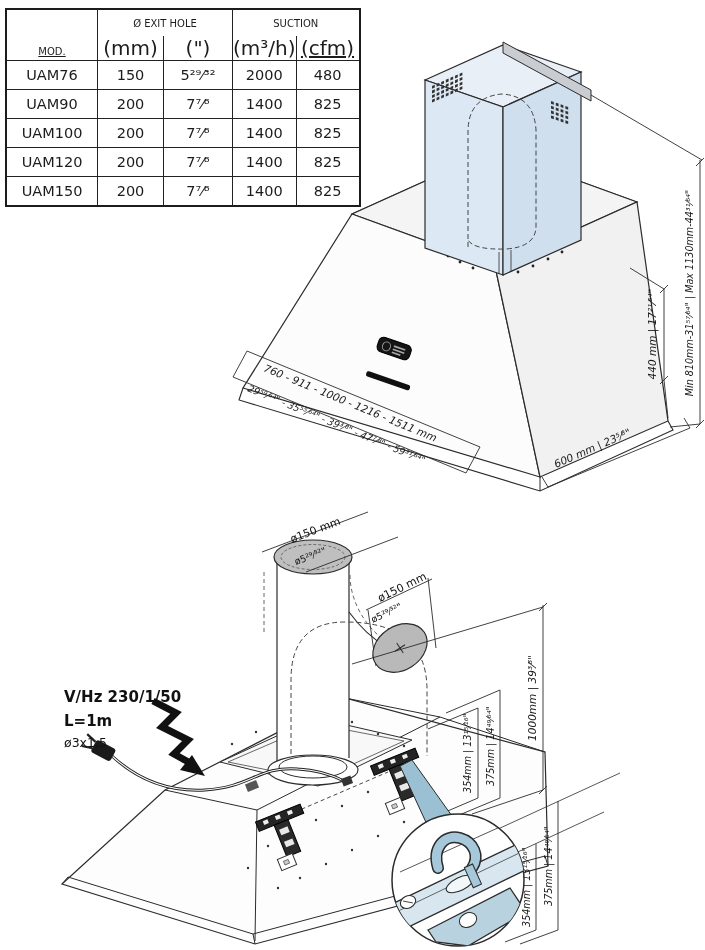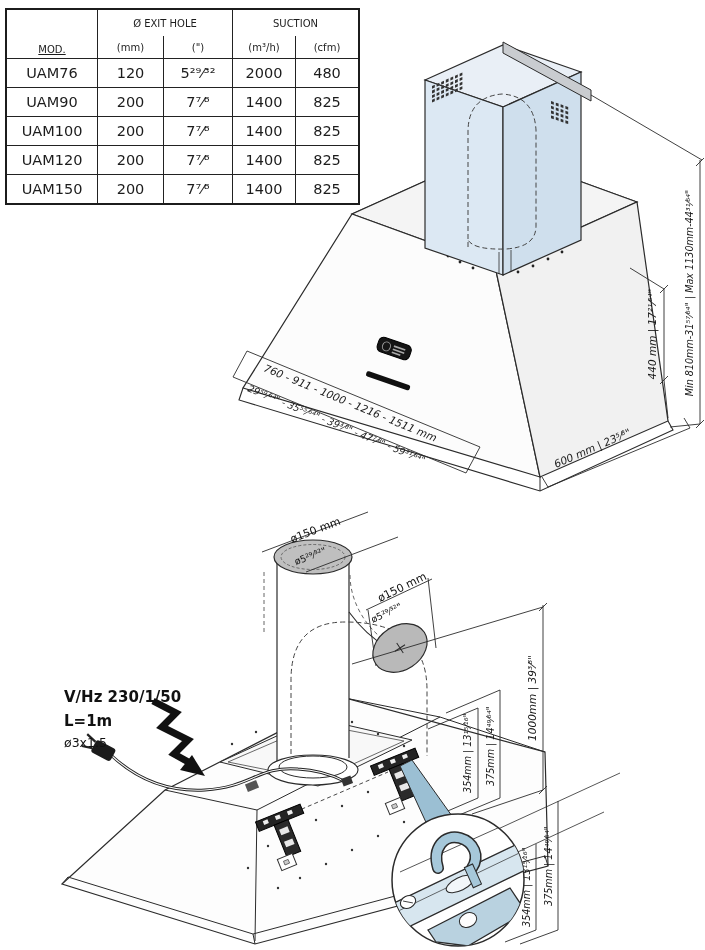--- a/index.html
+++ b/index.html
@@ -4,23 +4,23 @@
 <style>
   html,body{margin:0;padding:0;background:#fff;}
   #page{position:relative;width:705px;height:950px;background:#fff;overflow:hidden;
         font-family:"DejaVu Sans",sans-serif;color:#1a1a1a;}
   
   #spec{position:absolute;left:5px;top:8px;border-collapse:collapse;
         font-size:14.5px;color:#1c1c1c;background:#fff;}
   #spec th,#spec td{border:1.4px solid #222;text-align:center;font-weight:400;padding:0;}
   #spec{border:2.2px solid #1c1c1c;}
   #spec .c-mod{width:90px;} #spec .c-mm{width:65px;} #spec .c-in{width:68px;}
-  #spec .c-m3{width:62px;} #spec .c-cfm{width:62px;}
+  #spec .c-m3{width:62px;} #spec .c-cfm{width:62px;text-decoration:underline;}
   #spec tr.h1 th{height:26px;border-bottom:none;font-size:10px;}
-  #spec tr.h2 th{height:22px;border-top:none;font-size:10px;}
+  #spec tr.h2 th{height:22px;border-top:none;font-size:20px;}
   #spec td{height:28px;}
   #spec th.mod{vertical-align:bottom;padding-bottom:3px;text-decoration:underline;}
   
   .ln{stroke:#2b2b2b;fill:none;}
   .dim{font:italic 10.5px "DejaVu Sans",sans-serif;fill:#1a1a1a;}
   .dimS{font:italic 9.6px "DejaVu Sans",sans-serif;fill:#1a1a1a;}
   .lab{font:11px "DejaVu Sans",sans-serif;fill:#111;}
   .labS{font:9.5px "DejaVu Sans",sans-serif;fill:#111;}
   .pow{font:15px "DejaVu Sans",sans-serif;font-weight:600;fill:#111;}
   .powS{font:12.5px "DejaVu Sans",sans-serif;fill:#111;}
@@ -319,21 +319,21 @@
       <th colspan="2">SUCTION</th>
     </tr>
     <tr class="h2">
       <th class="c-mm">(mm)</th>
       <th class="c-in">(")</th>
       <th class="c-m3">(m³/h)</th>
       <th class="c-cfm">(cfm)</th>
     </tr>
     <tr>
       <td>UAM76</td>
-      <td>120</td>
+      <td>150</td>
       <td>5²⁹⁄³²</td>
       <td>2000</td>
       <td>480</td>
     </tr>
     <tr>
       <td>UAM90</td>
       <td>200</td>
       <td>7⁷⁄⁸</td>
       <td>1400</td>
       <td>825</td>

